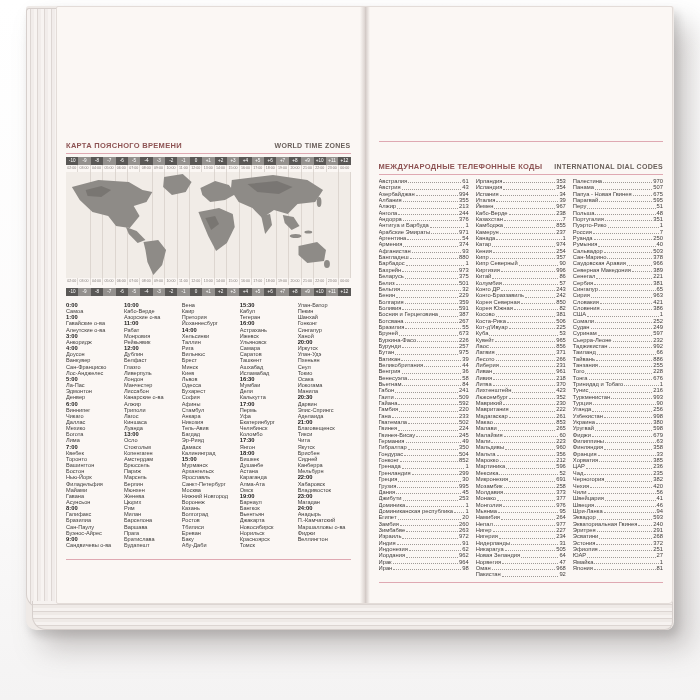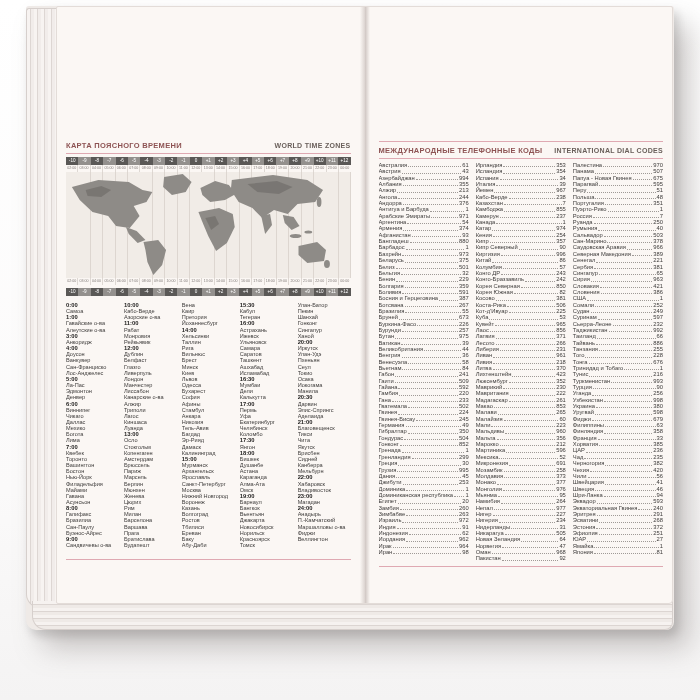--- a/index.html
+++ b/index.html
@@ -17,21 +17,21 @@
   .spread{position:absolute;left:30px;right:1px;top:0;bottom:26px;display:flex;
     background:#fbf7f4;border:1px solid #e3dcd8;border-radius:2px 2px 4px 2px;}
   .page{flex:1;position:relative;padding:134px 9px 0 9px;min-width:0;}
   .gutter{width:10px;background:linear-gradient(90deg,rgba(120,100,95,0) 0%,rgba(120,100,95,.22) 45%,rgba(120,100,95,.30) 55%,rgba(120,100,95,0) 100%);}
   :root{--rule:#dfa9b2;--inkdim:#6a605b;--inkru:#8d5353;--txt:#3e3c3b;}
 
   .pg-head{display:flex;justify-content:space-between;align-items:baseline;
     border-bottom:1px solid var(--rule);padding-bottom:3px;}
   .pg-head .ru{font-size:7.5px;letter-spacing:.3px;color:var(--inkru);font-weight:bold;}
   .pg-head .en{font-size:7px;letter-spacing:.3px;color:var(--inkdim);font-weight:bold;}
-  .page-r .pg-head{border-top:1px solid var(--rule);padding-top:4px;}
+  .page-r .pg-head{border-top:1px solid var(--rule);padding-top:20px;}
 
   
   .scale-cells{display:flex;height:8px;margin-top:3px;}
   .scale-cells span{flex:1;font-size:4.6px;line-height:8px;text-align:center;color:#fff;overflow:hidden;}
   .scale-cells span:nth-child(odd){background:#5a5856;}
   .scale-cells span:nth-child(even){background:#93908d;}
   .scale-times{display:flex;height:7px;}
   .scale-times span{flex:1;font-size:3.6px;line-height:7px;text-align:center;color:#807b78;border-left:1px solid #ded8d3;overflow:hidden;}
   .scale-times span:first-child{border-left:none;}
   .map{height:106px;background:#f1ece7;position:relative;overflow:hidden;

